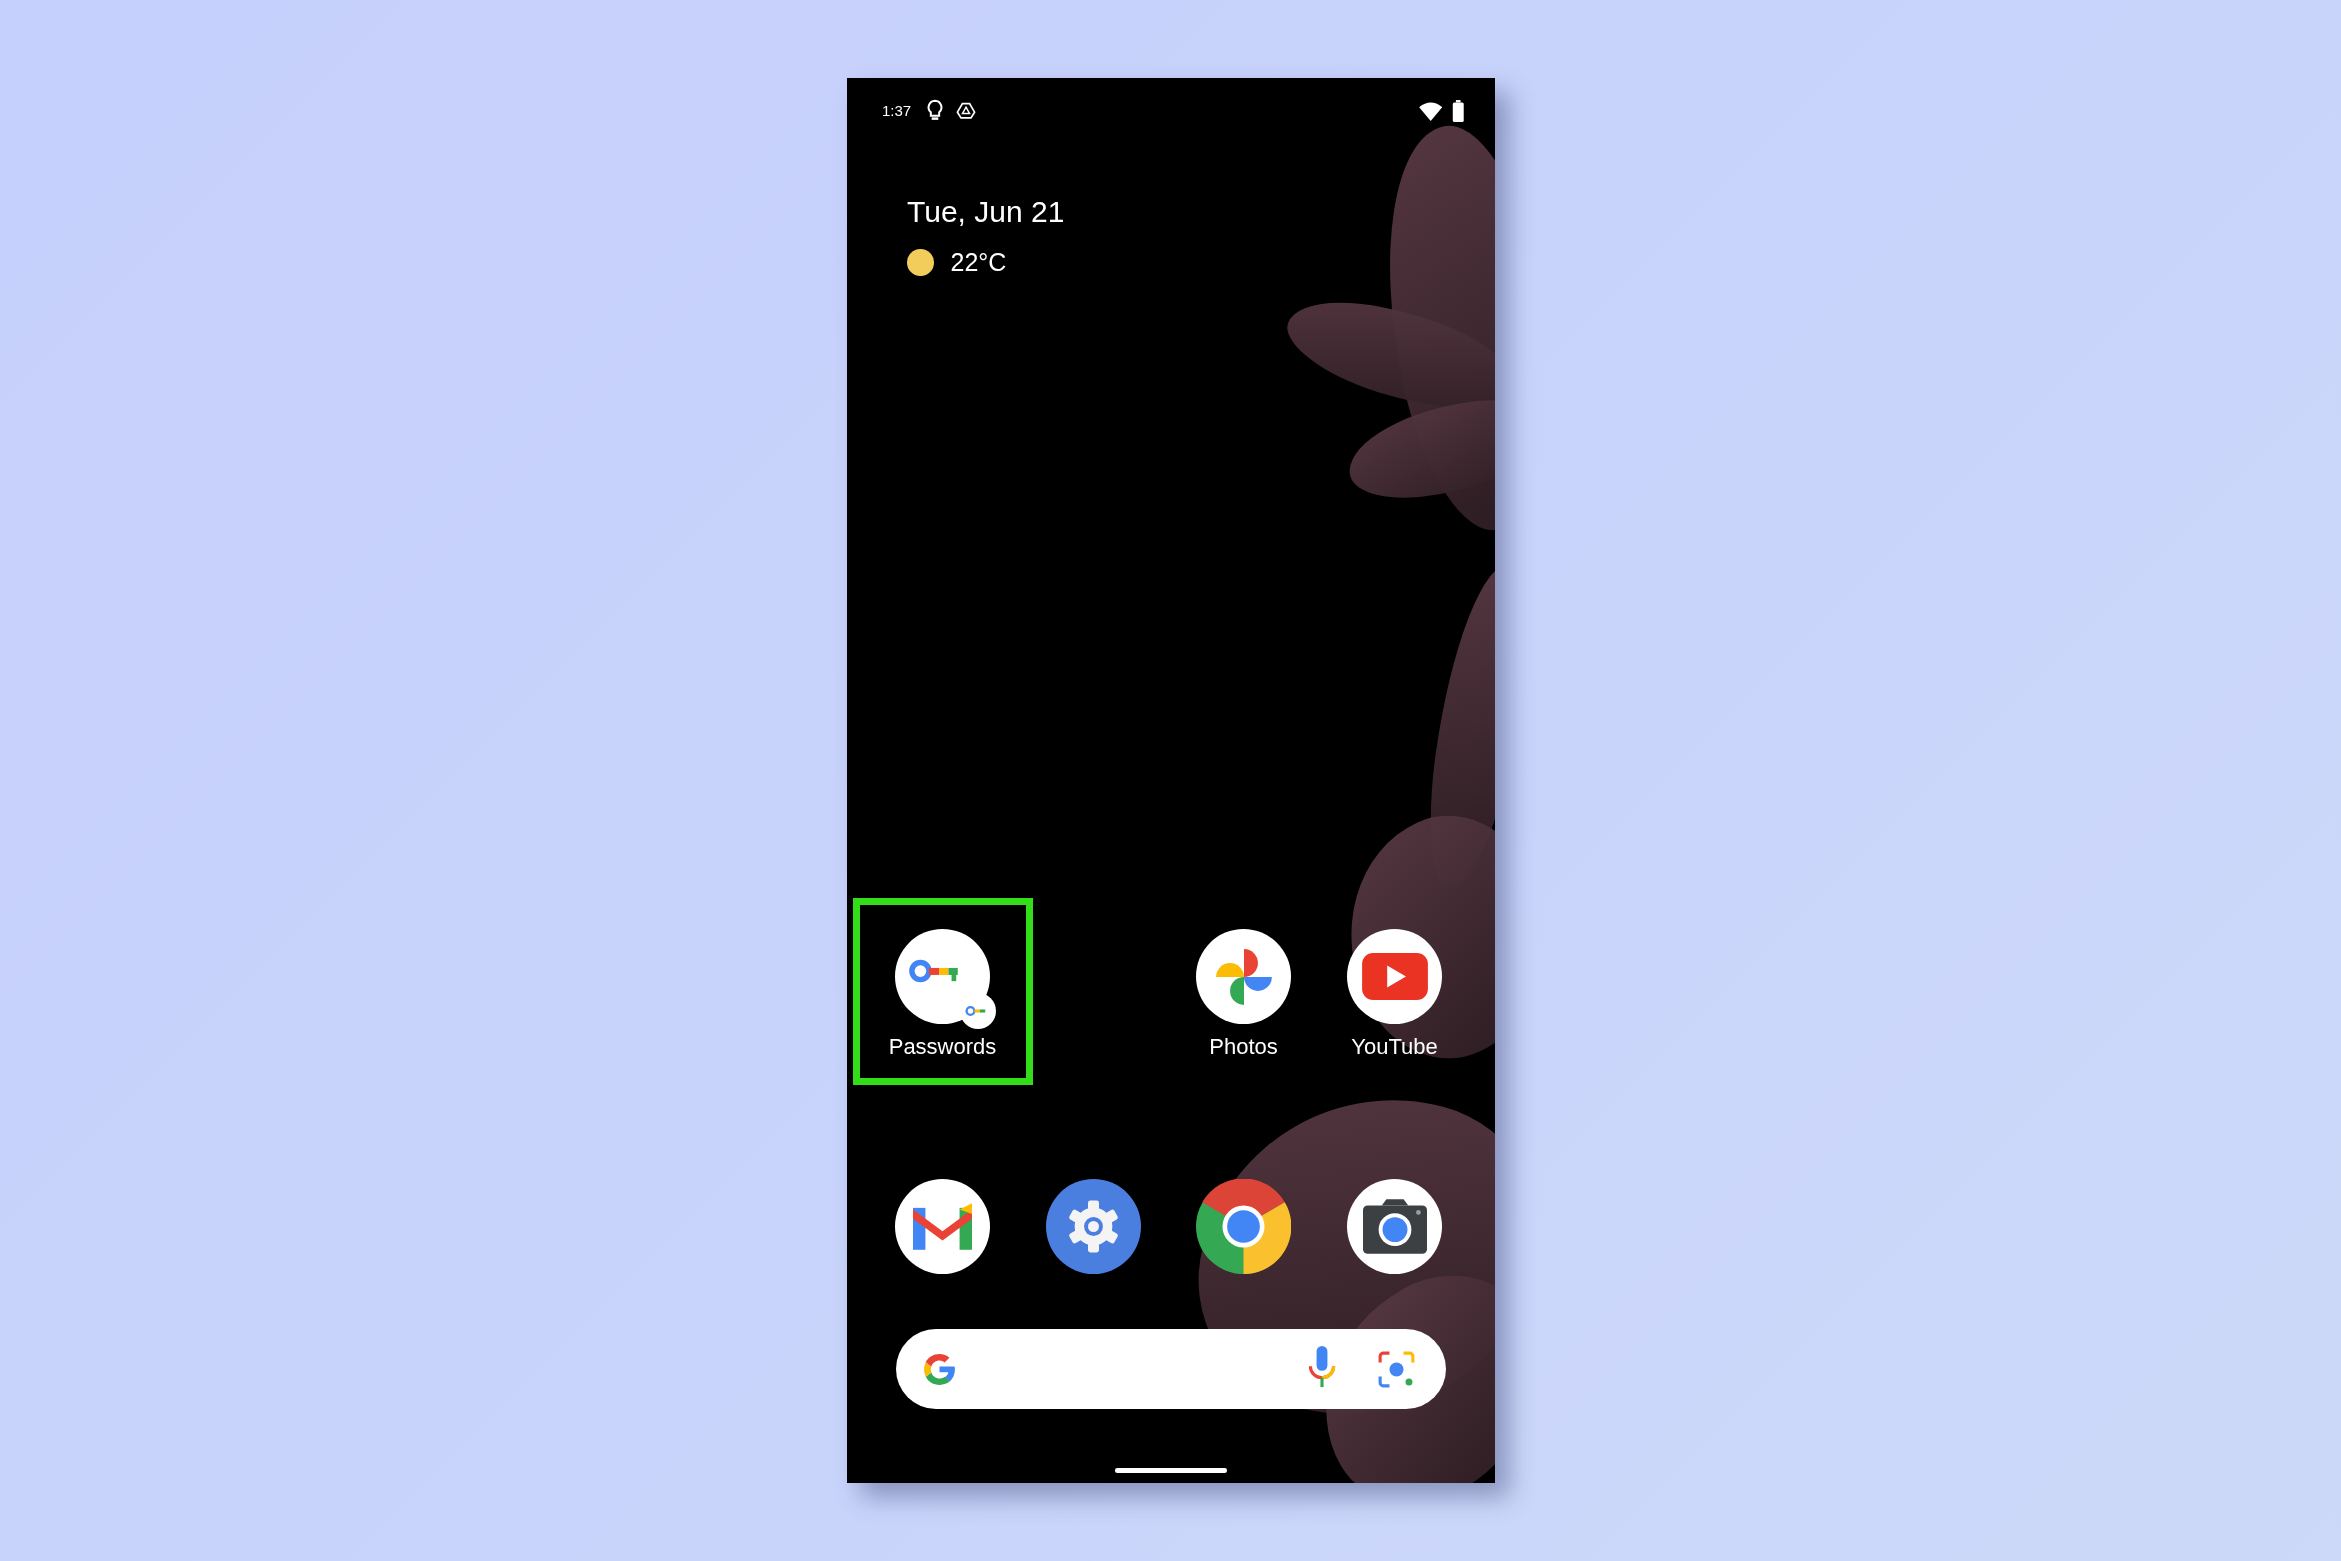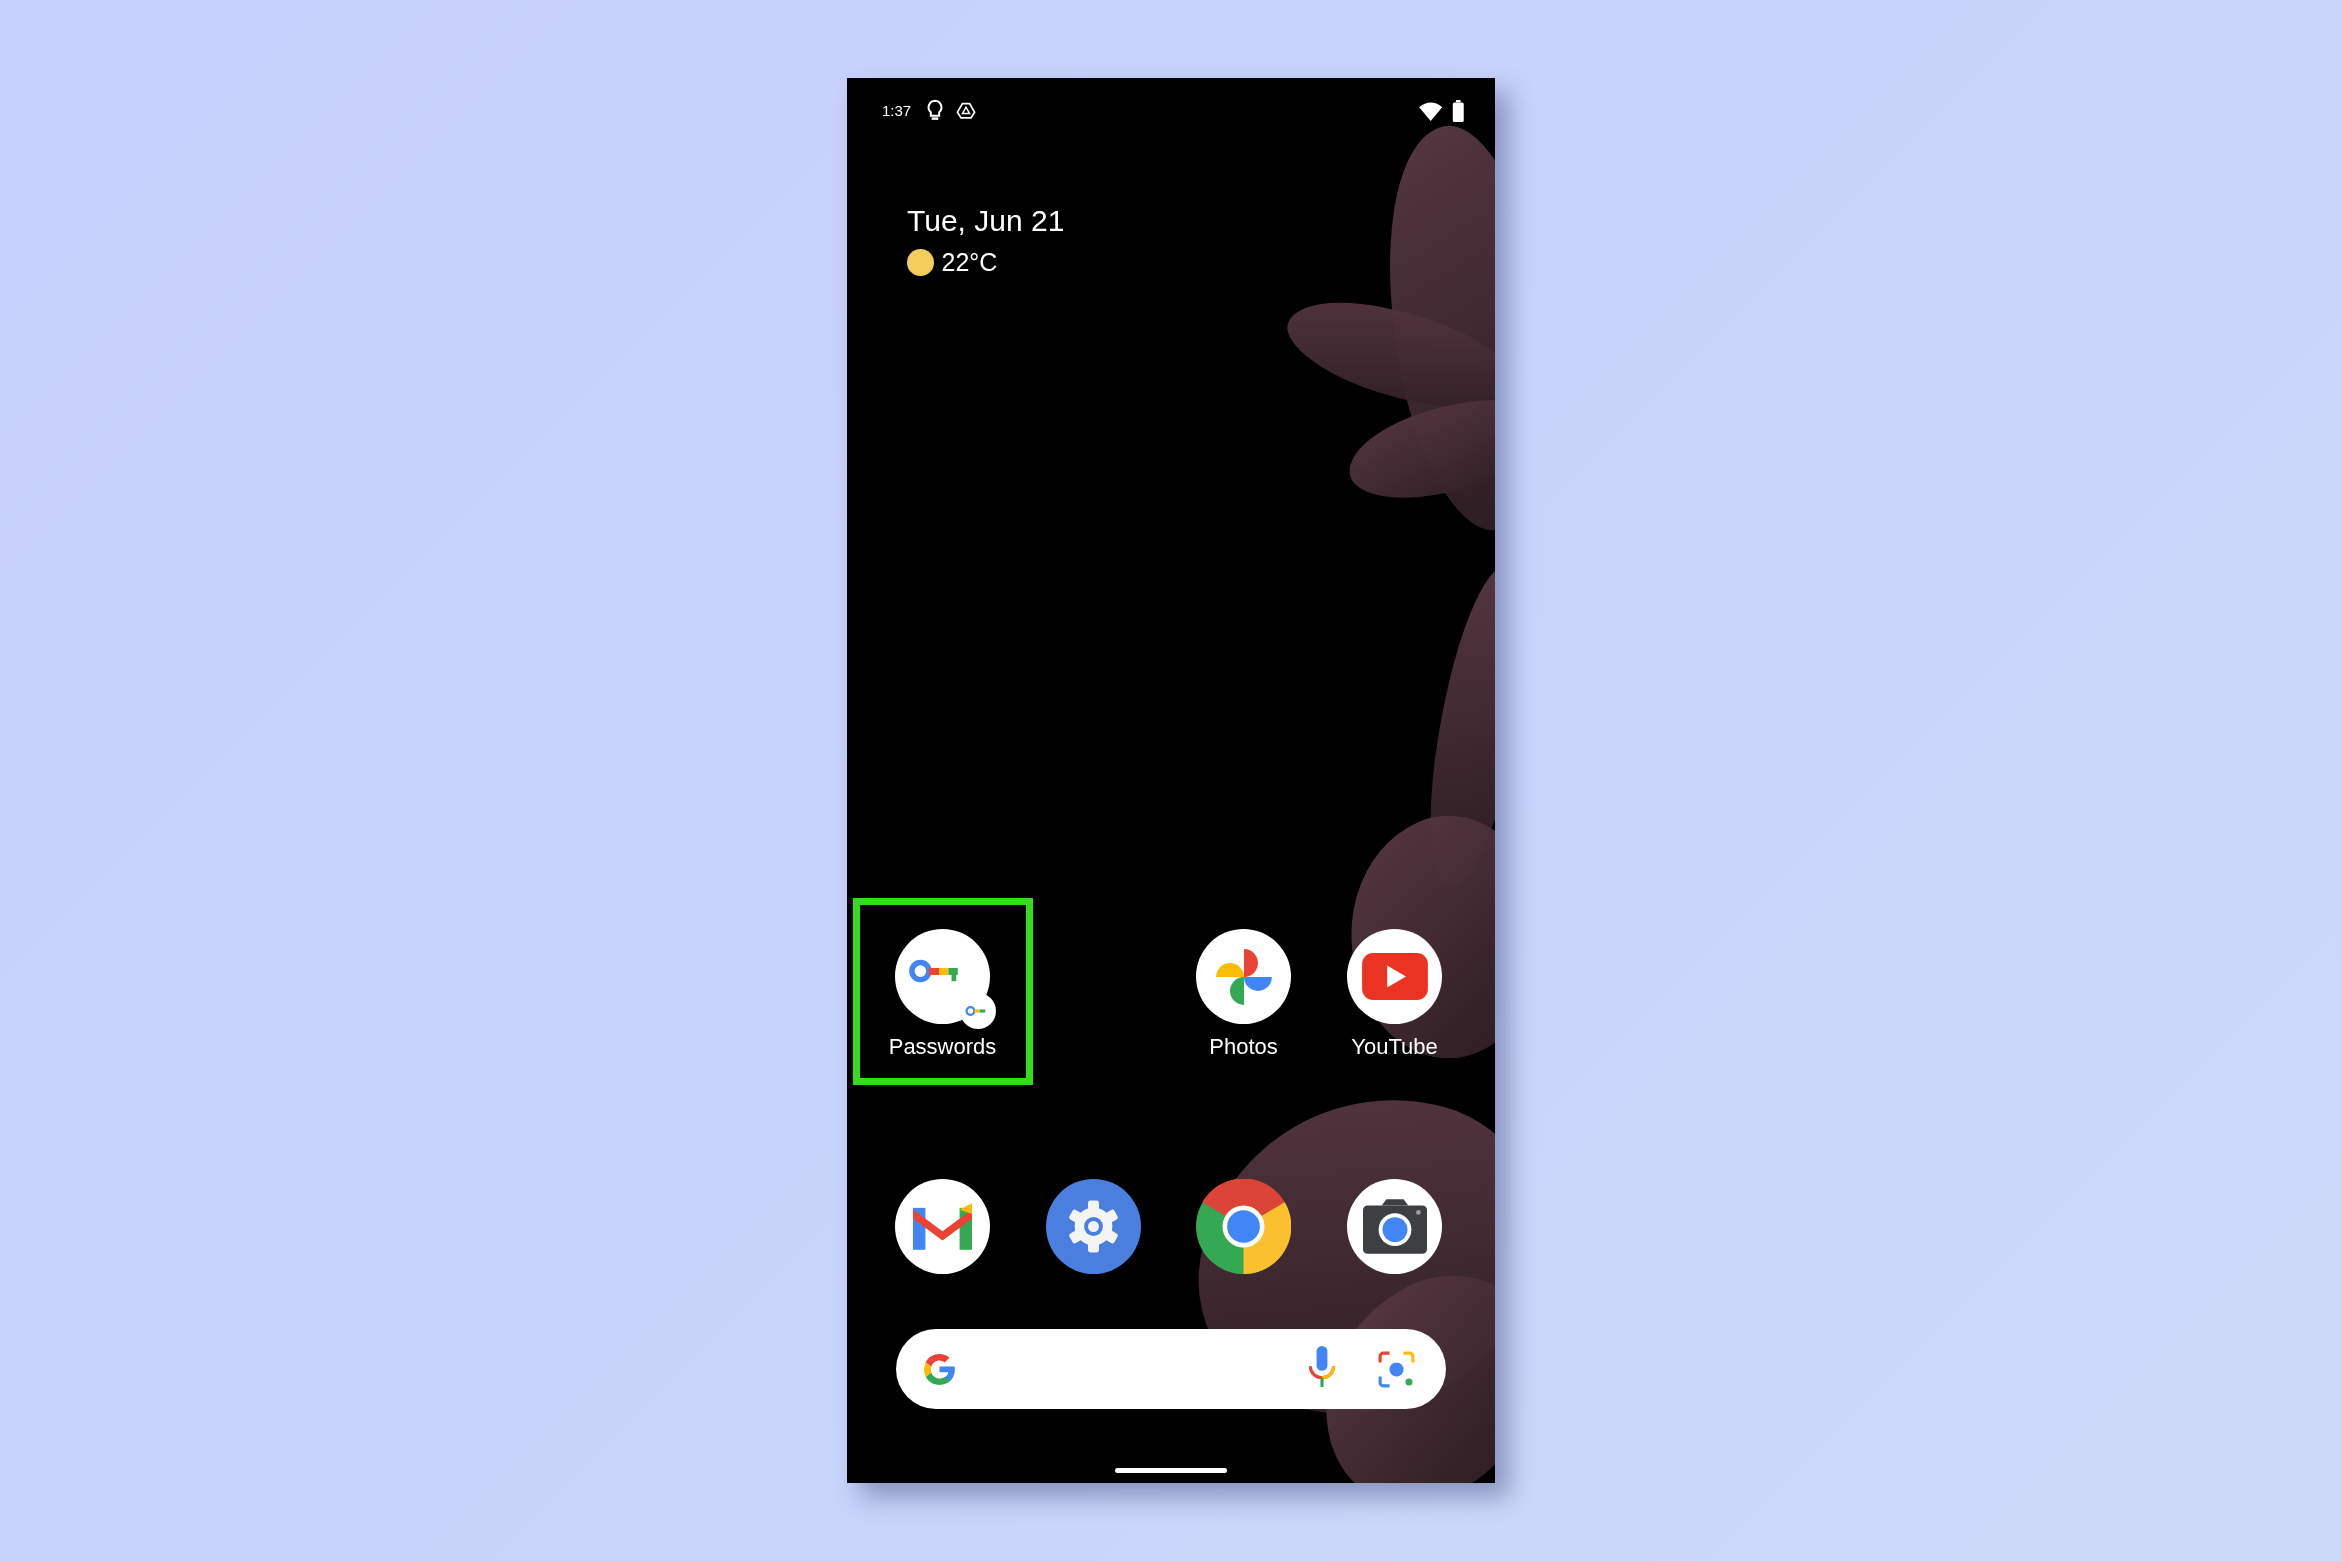--- a/index.html
+++ b/index.html
@@ -3,22 +3,22 @@
 <meta charset="utf-8">
 <style>
   html,body{margin:0;padding:0;}
   body{width:2342px;height:1561px;background:linear-gradient(135deg,#c6d0fc 0%,#c9d4fb 60%,#cdd9f8 100%);position:relative;overflow:hidden;font-family:"Liberation Sans",sans-serif;}
   .phone{position:absolute;left:847px;top:78px;width:648px;height:1405px;background:#000;overflow:hidden;box-shadow:14px 14px 23.4px rgba(60,70,120,0.45);}
   .petal{position:absolute;border-radius:60% 40% 60% 40%;background:linear-gradient(160deg,#5a3a44,#2c1c22);opacity:.95;}
   .status{position:absolute;left:35px;top:17px;right:31px;height:31px;color:#fff;font-size:15px;display:flex;align-items:center;}
   .status .time{margin-right:14px;}
   .status .ico{width:20px;height:23.4px;margin-right:11px;}
   .status .right{margin-left:auto;display:flex;gap:9.4px;align-items:center;}
-  .date{position:absolute;left:60px;top:126px;color:#fff;font-size:30px;}
-  .weather{position:absolute;left:60px;top:170px;color:#fff;font-size:25px;display:flex;align-items:center;gap:8px;}
+  .date{position:absolute;left:60px;top:117px;color:#fff;font-size:30px;}
+  .weather{position:absolute;left:60px;top:170px;color:#fff;font-size:25px;display:flex;align-items:center;gap:17px;}
   .sun{width:26.5px;height:26.5px;border-radius:50%;background:#f2cd5c;}
   .app{position:absolute;width:141px;text-align:center;}
   .app .circle{width:95px;height:95px;border-radius:50%;background:#fff;margin:0 auto;position:relative;display:flex;align-items:center;justify-content:center;}
   .app .label{color:#fff;font-size:22px;margin-top:10px;white-space:nowrap;}
   .highlight{position:absolute;left:5.5px;top:820px;width:180px;height:187px;border:7.8px solid #33dd1a;box-sizing:border-box;}
   .search{position:absolute;left:49px;top:1251px;width:550px;height:80px;border-radius:41px;background:#fff;}
   .navbar{position:absolute;left:268px;top:1390px;width:112px;height:4.7px;border-radius:2.3px;background:#fff;}
 </style>
 </head>
 <body>

